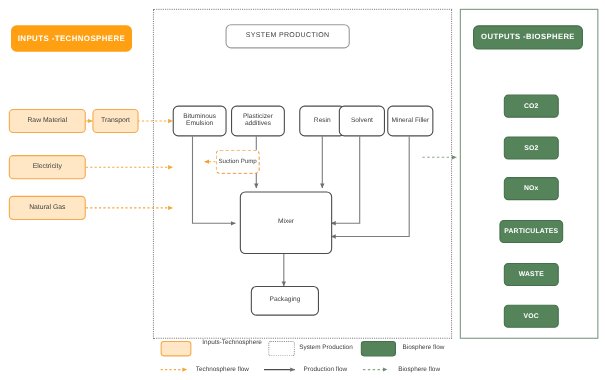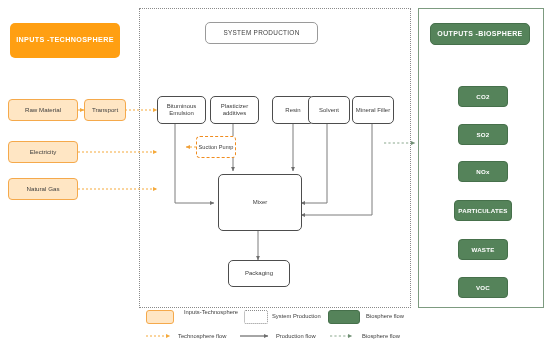--- a/index.html
+++ b/index.html
@@ -90,21 +90,21 @@
     <path d="M372,124 L372,215 L301,215" marker-end="url(#ah-grey)"></path>
 
     <path d="M258,231 L258,260" marker-end="url(#ah-grey)"></path>
   </g>
 
   <g stroke="#8aa78d" stroke-width="1" stroke-dasharray="2.2,2.2" fill="none">
     <line x1="384" y1="143" x2="415" y2="143" marker-end="url(#ah-green)"></line>
   </g>
 </svg>
 
-<div class="node techno-header" style="left:10px;top:23px;width:110px;height:35px;">INPUTS -TECHNOSPHERE</div>
+<div class="node techno-header" style="left:10px;top:23px;width:110px;height:24px;">INPUTS -TECHNOSPHERE</div>
 
 <div class="node techno" style="left:8px;top:99px;width:70px;height:22px;">Raw Material</div>
 
 <div class="node techno" style="left:84px;top:99px;width:42px;height:22px;">Transport</div>
 
 <div class="node techno" style="left:8px;top:141px;width:70px;height:22px;">Electricity</div>
 
 <div class="node techno" style="left:8px;top:178px;width:70px;height:22px;">Natural Gas</div>
 
 <div class="node prod-title" style="left:205px;top:22px;width:113px;height:22px;">SYSTEM PRODUCTION</div>

